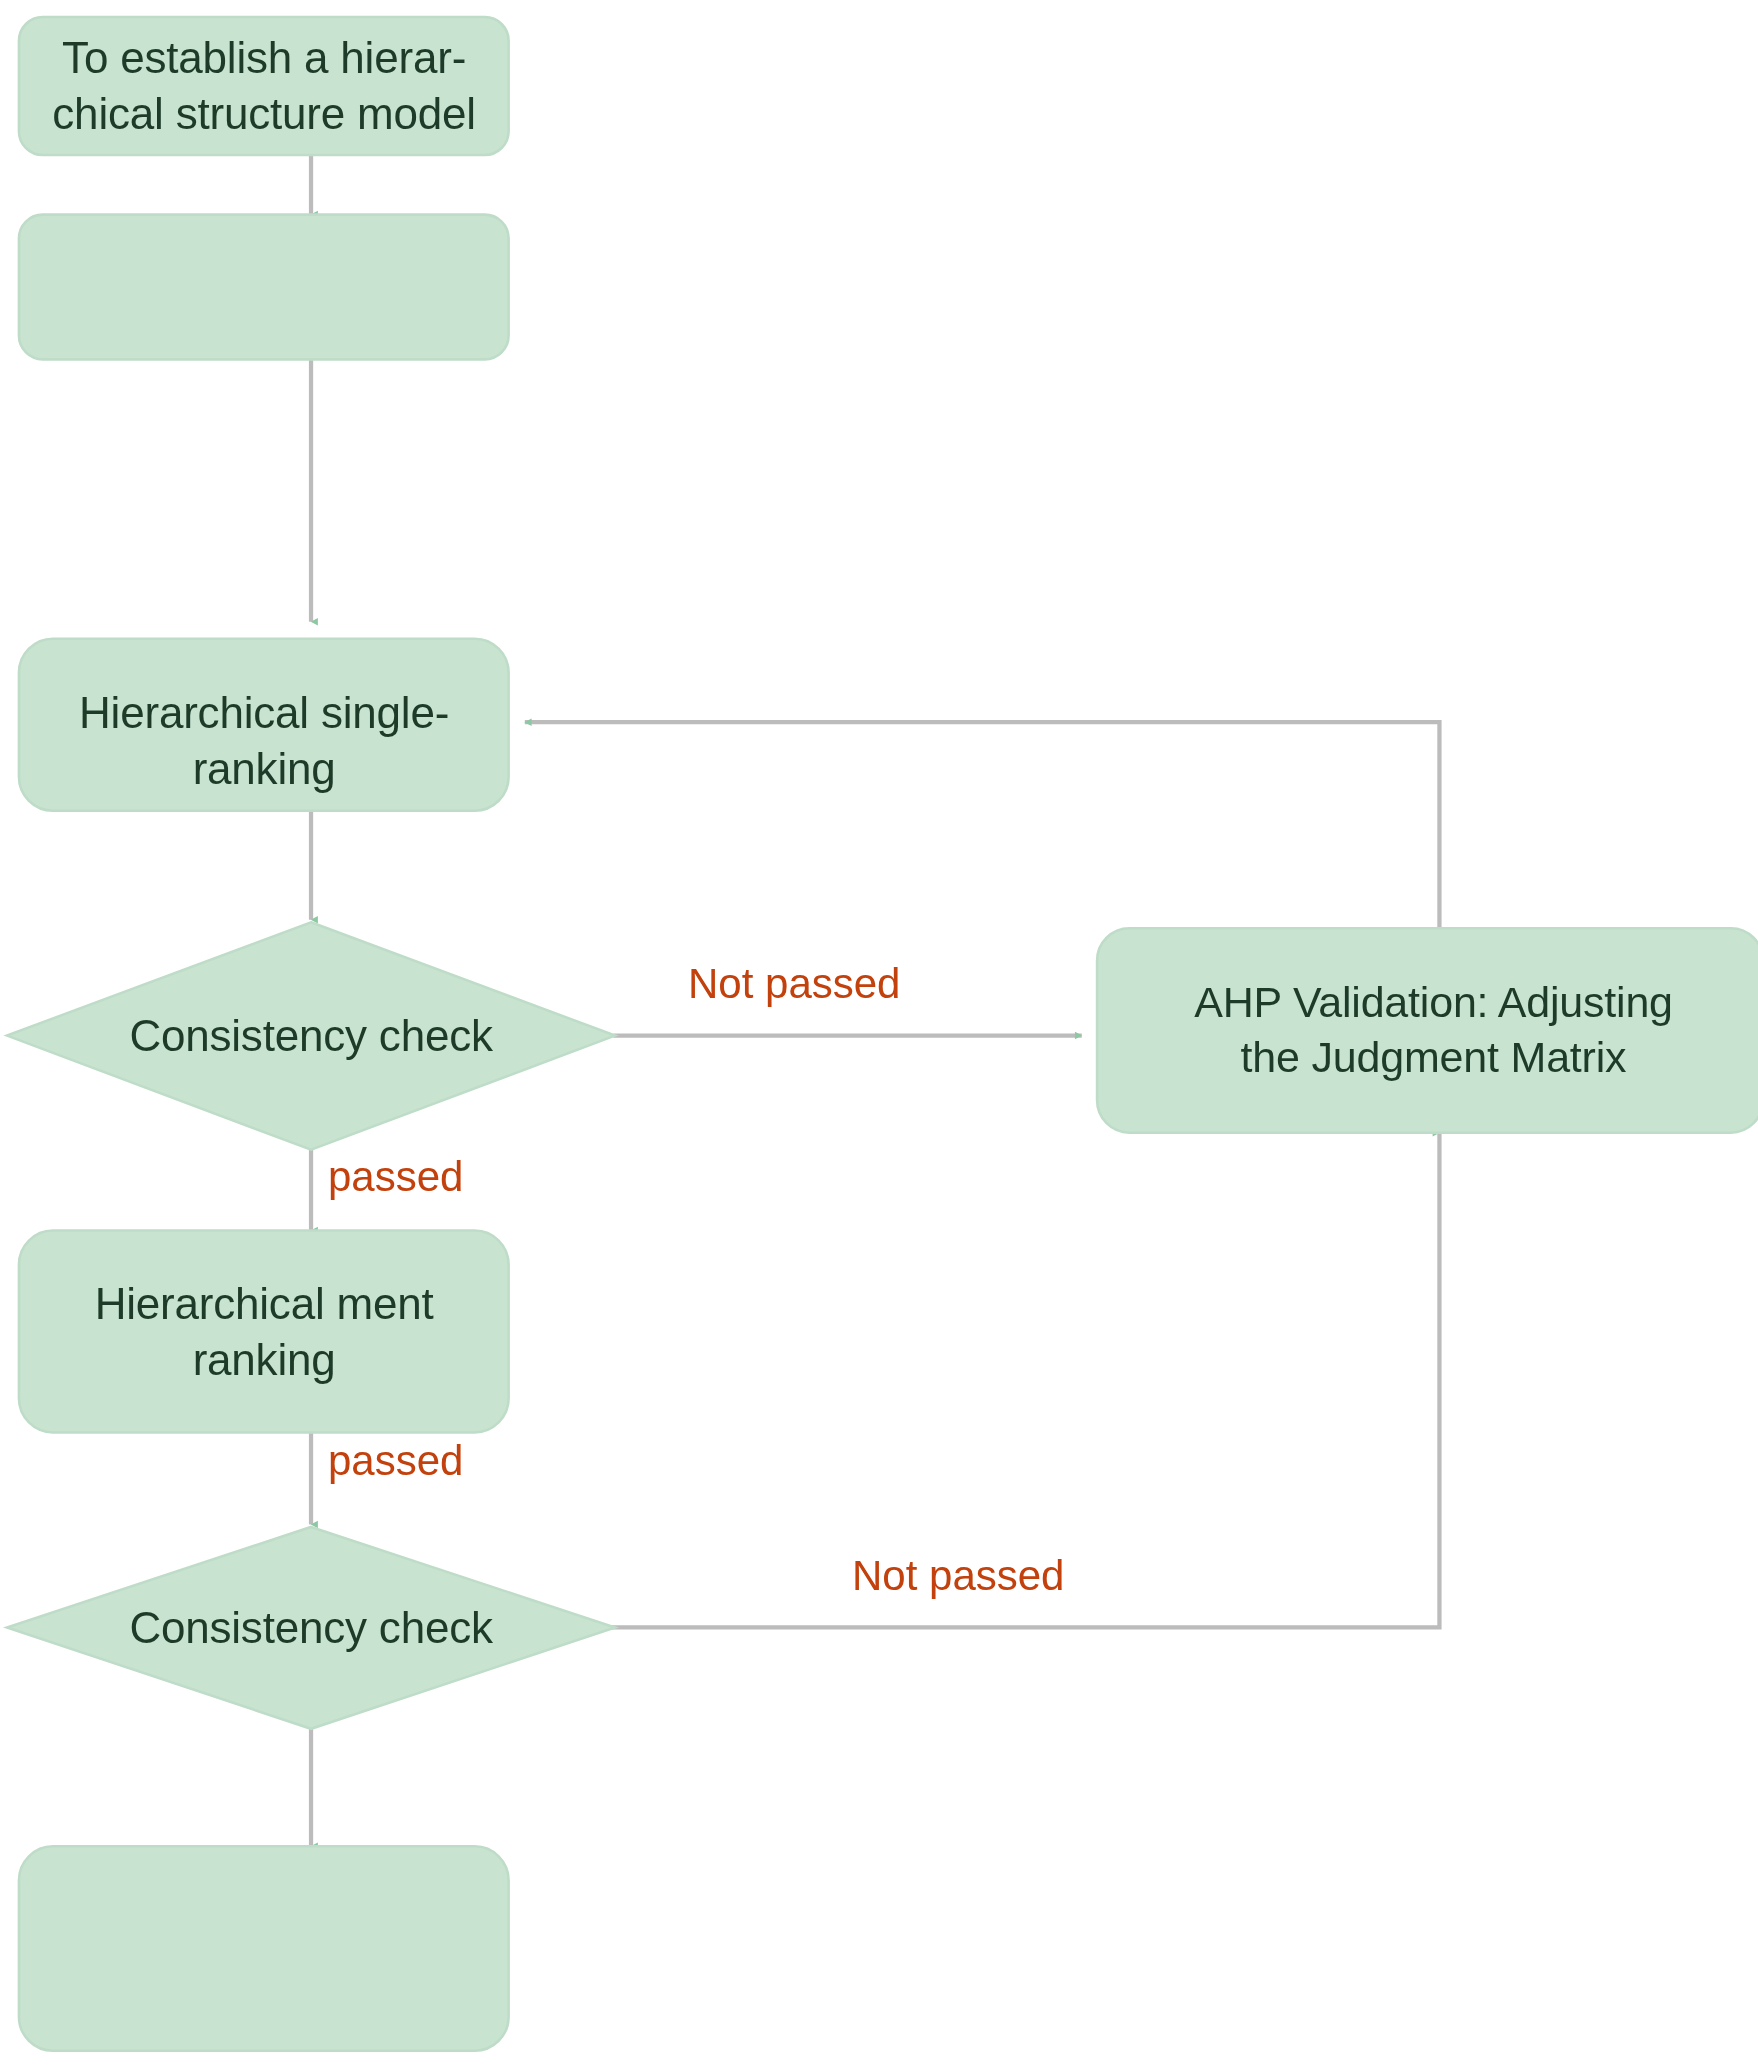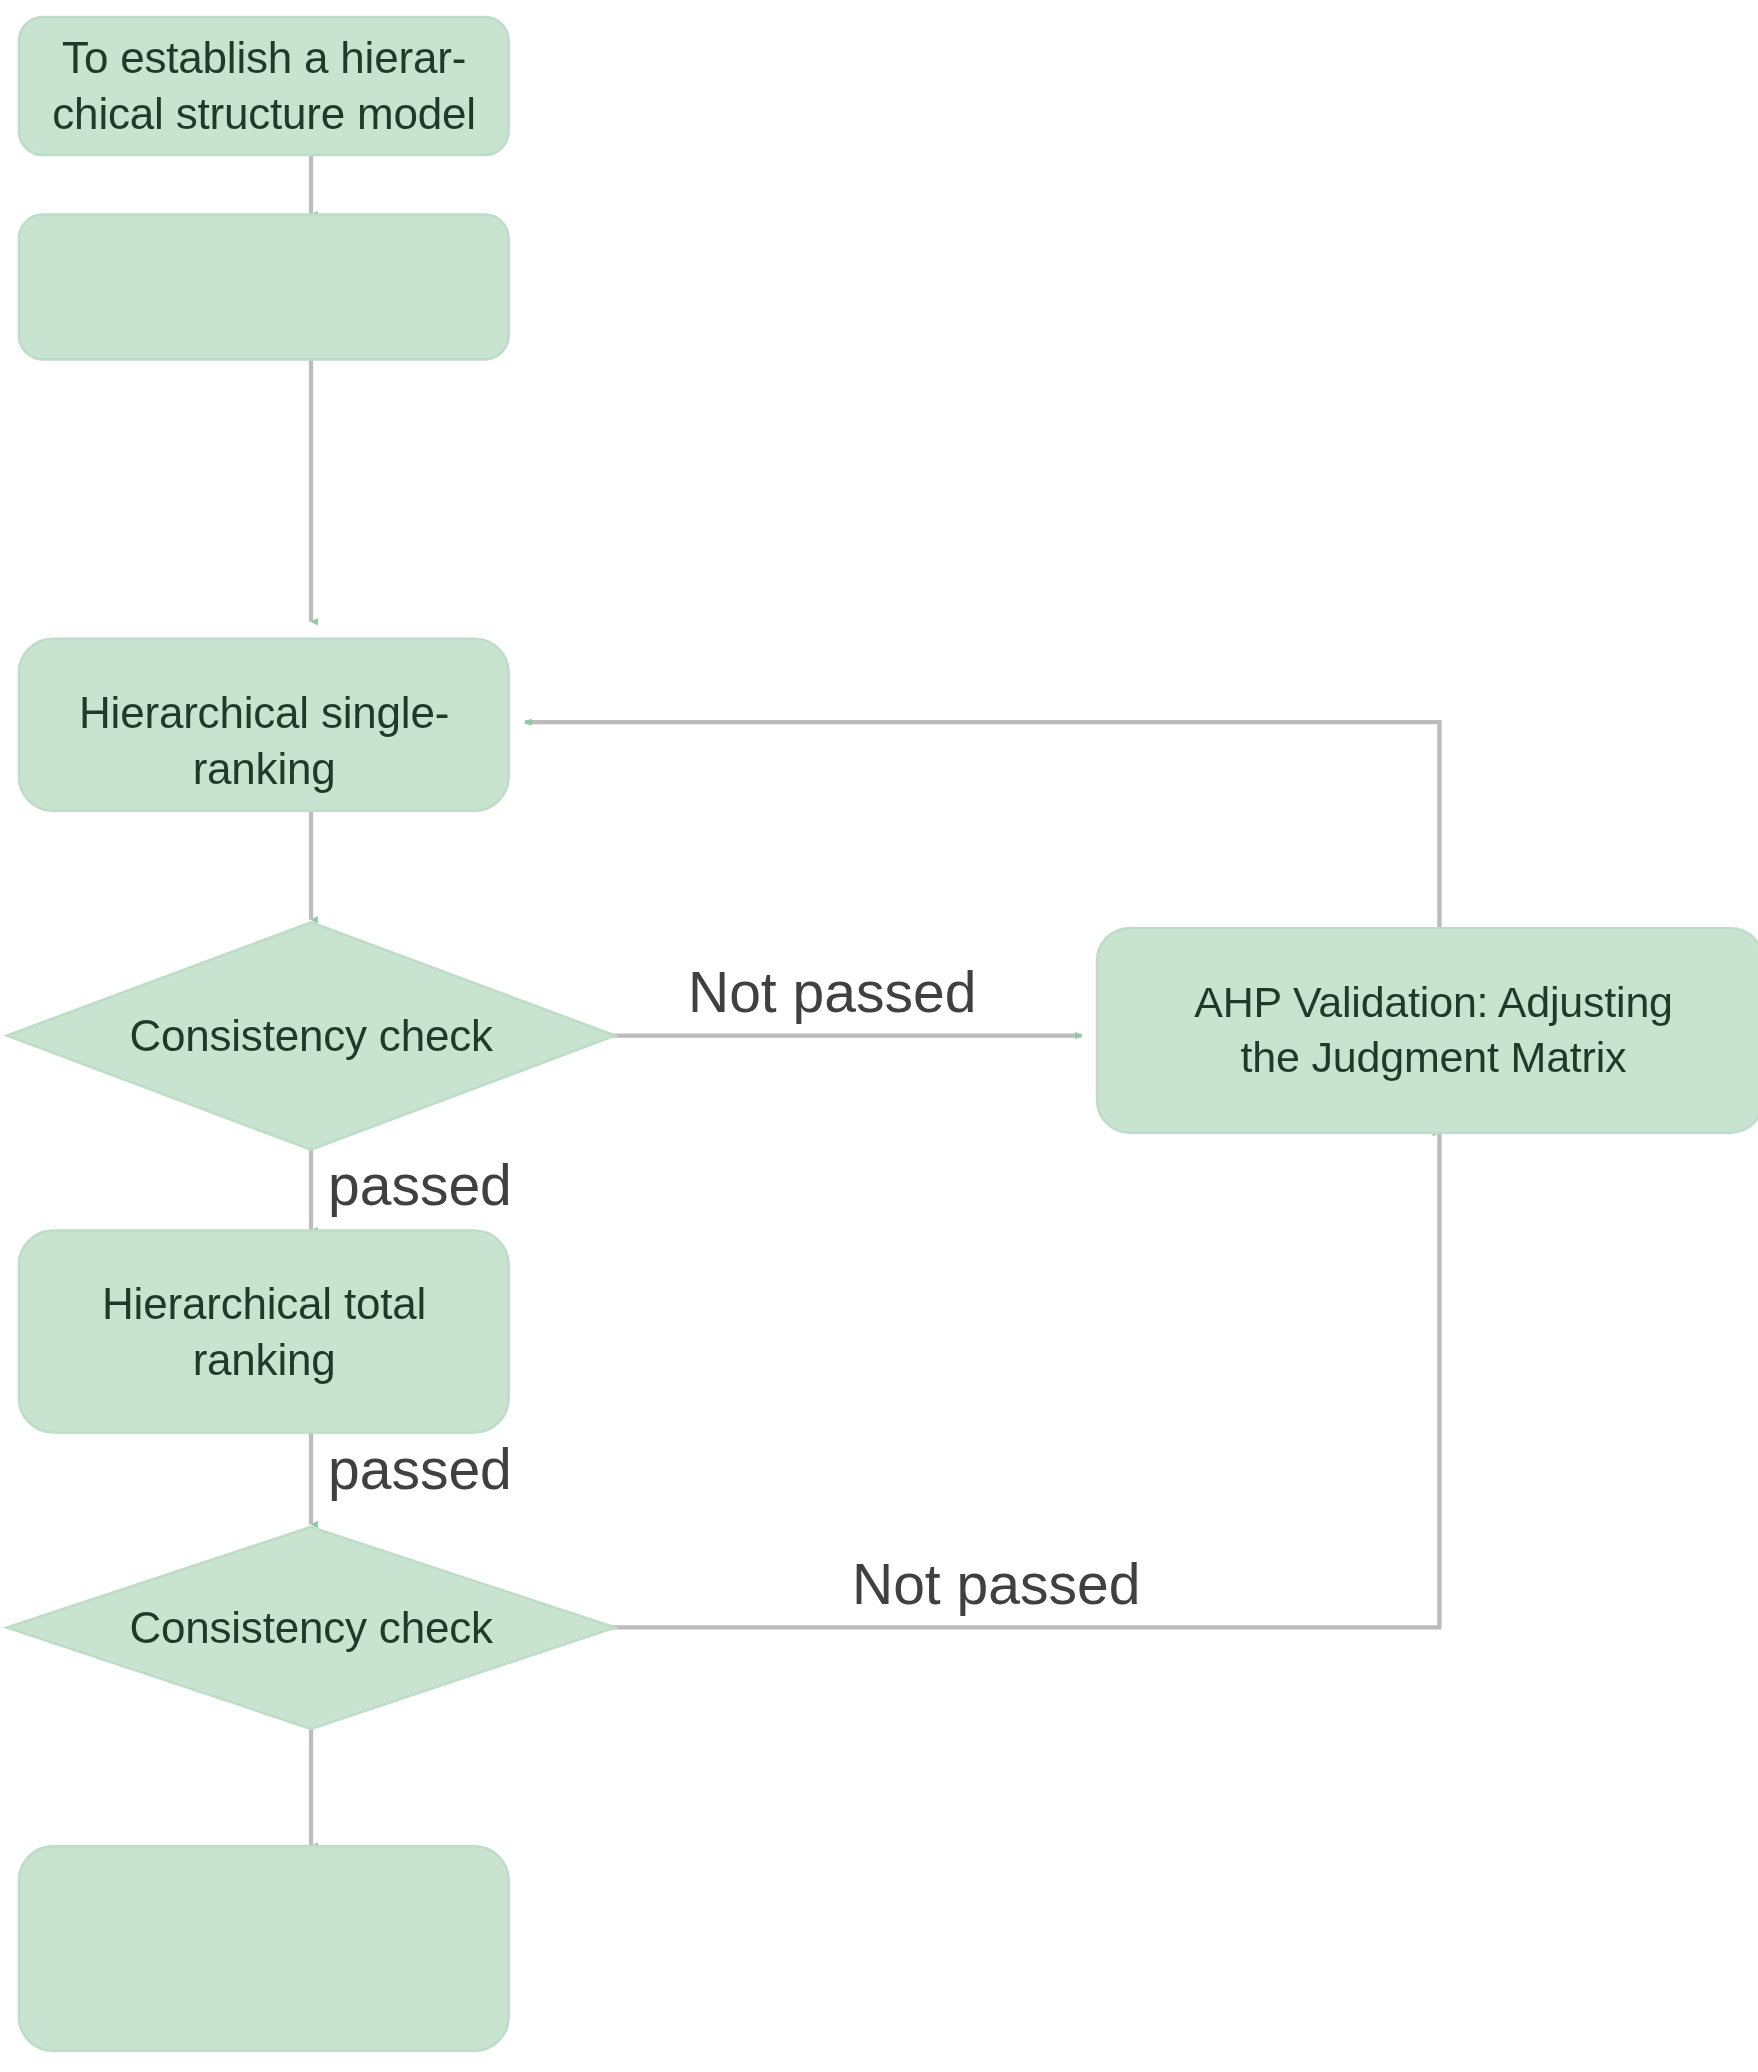--- a/index.html
+++ b/index.html
@@ -34,23 +34,23 @@
     color: #1d3b28;
     font-family: "Liberation Sans", sans-serif;
     font-size: 44px;
     line-height: 1.28;
     letter-spacing: -0.2px;
     white-space: pre-line;
     pointer-events: none;
   }
   .edge-label {
     position: absolute;
-    color: #404040;
+    color: #c2410c;
     font-family: "Liberation Sans", sans-serif;
-    font-size: 57px;
+    font-size: 42px;
     line-height: 1.1;
     white-space: nowrap;
   }
 </style>
 </head>
 <body>
 
 <div id="canvas">
 
   <svg id="flow-svg" viewBox="0 0 2065 2433">
@@ -107,21 +107,21 @@
 
 
   <div class="node-label" style="left:25.6px; top:639px; width:477px; height:172px;margin-top:16px;">Hierarchical single-
 ranking</div>
 
   <div class="node-label" style="left:25.6px; top:980px; width:571px; height:112px;">Consistency check</div>
 
   <div class="node-label" style="left:1097px; top:928px; width:673px; height:204px; font-size:43px;">AHP Validation: Adjusting
 the  Judgment Matrix</div>
 
-  <div class="node-label" style="left:25.6px; top:1231px; width:477px; height:202px;">Hierarchical total
+  <div class="node-label" style="left:25.6px; top:1231px; width:477px; height:202px;">Hierarchical ment
 ranking</div>
 
   <div class="node-label" style="left:25.6px; top:1572px; width:571px; height:112px;">Consistency check</div>
 
 
   <div class="edge-label" style="left:688px; top:961px;">Not passed</div>
 
   <div class="edge-label" style="left:328px; top:1154px;">passed</div>
 
   <div class="edge-label" style="left:328px; top:1438px;">passed</div>

